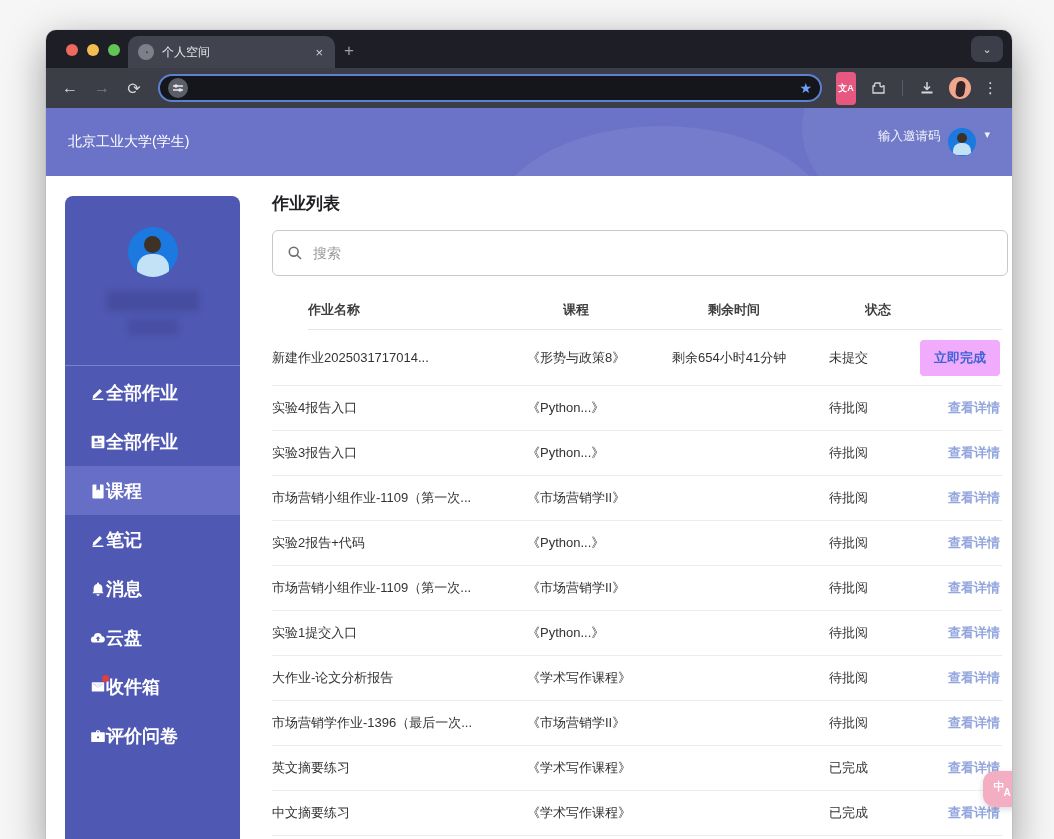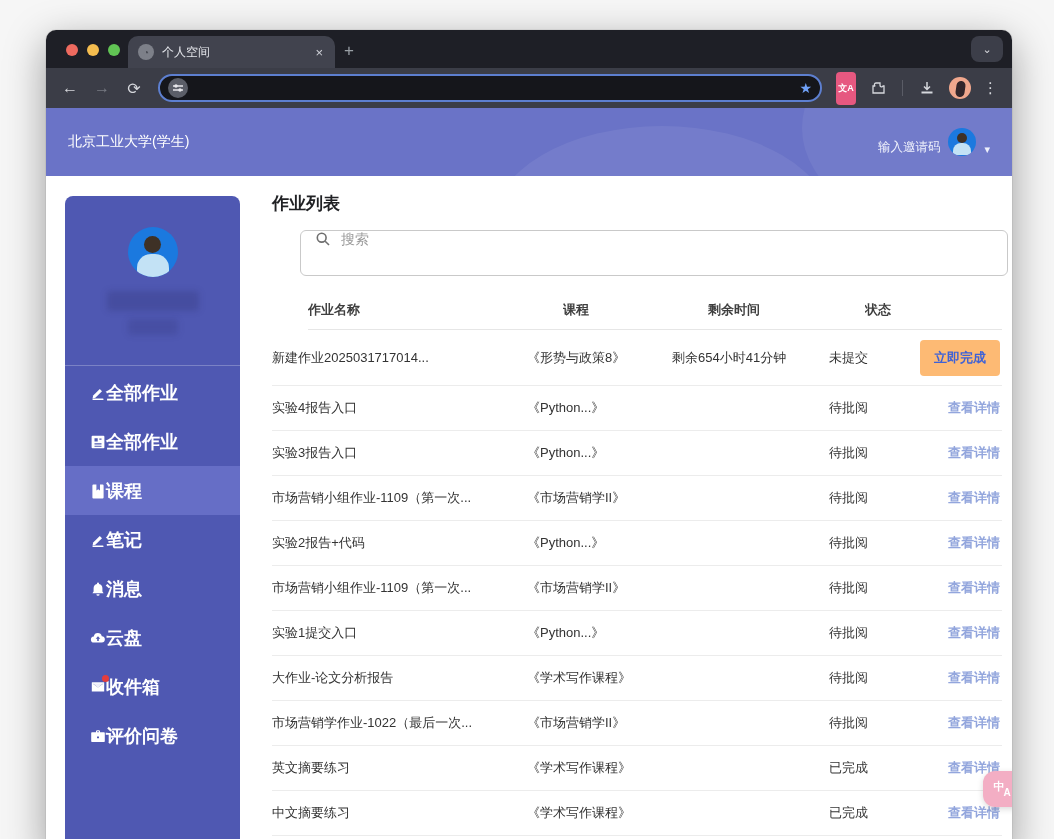--- a/index.html
+++ b/index.html
@@ -67,21 +67,21 @@
   .page { position:relative; height:calc(100% - 78px); background:#fff; }
   .appbar {
     height:68px; background:#6a73c7; position:relative; overflow:hidden;
     display:flex; align-items:center; padding:0 22px; color:#fff;
   }
   .appbar .deco1 { position:absolute; right:180px; top:18px; width:340px; height:200px;
     border-radius:50%; background:rgba(255,255,255,.07); }
   .appbar .deco2 { position:absolute; right:-120px; top:-90px; width:330px; height:220px;
     border-radius:50%; background:rgba(255,255,255,.06); }
   .app-title { font-size:14px; font-weight:normal; z-index:1; }
-  .appbar-right { margin-left:auto; display:flex; align-items:flex-end; gap:8px; z-index:1; }
+  .appbar-right { margin-left:auto; display:flex; align-items:flex-start; gap:8px; z-index:1; }
   .invite { font-size:12.5px; color:#f0f2fc; }
   .user-avatar { width:28px; height:28px; border-radius:50%; background:#1b79df; position:relative; overflow:hidden; }
   .user-avatar::before { content:""; position:absolute; left:9px; top:5px; width:10px; height:10px;
     border-radius:50%; background:#3e3126; }
   .user-avatar::after { content:""; position:absolute; left:5px; top:15px; width:18px; height:12px;
     border-radius:8px 8px 0 0; background:#c3e2f5; }
   .appbar-chevron { font-size:11px; color:#eef0fb; }
 
   
   .sidebar {
@@ -105,35 +105,35 @@
   .side-item.active { background:#666ec6; }
   .side-icon { width:17px; height:17px; display:flex; align-items:center; justify-content:center; position:relative; }
   .side-icon svg { width:16px; height:16px; fill:#fff; }
   .side-badge { position:absolute; right:-3px; top:-3px; width:7px; height:7px; border-radius:50%; background:#e53d3d; }
 
   
   .main { position:absolute; left:226px; top:84px; right:0; bottom:0; padding-right:10px; }
   .page-title { font-size:17px; font-weight:bold; color:#202124; }
   .searchbox {
     margin-top:15px; margin-right:-6px; height:46px; border:1px solid #c9c9c9; border-radius:6px;
-    display:flex; align-items:flex-start; padding:0 14px; gap:10px;margin-left:28px;
+    display:flex; align-items:center; padding:0 14px; gap:10px;
   }
   .searchbox input { border:none; outline:none; flex:1; font-size:14px; color:#333;
     font-family:inherit; background:transparent; }
   .searchbox input::placeholder { color:#9b9b9b; }
 
   .table { margin-top:14px; }
   .trow { display:grid; grid-template-columns:255px 145px 157px 81px 1fr;
     align-items:center; min-height:45px; border-bottom:1px solid #ececec; font-size:13px; color:#333; }
   .trow.thead { border-bottom:1px solid #e6e6e6; min-height:40px; font-weight:bold; color:#3f3f3f;margin-left:36px; }
   .trow .cell { white-space:nowrap; overflow:hidden; text-overflow:ellipsis; padding-right:8px; }
   .cell.action { text-align:right; padding-right:2px; }
   .action a { color:#93a6dd; text-decoration:none; font-weight:bold; }
   .btn-complete {
-    display:inline-block; background:#fdba74; color:#3f62d6; border:none;
+    display:inline-block; background:#f0abfc; color:#3f62d6; border:none;
     font-size:13px; font-weight:bold; padding:9px 14px; border-radius:4px;
     font-family:inherit;
   }
   .trow.has-button { min-height:56px; }
 
   
   .float-translate {
     position:absolute; right:-9px; top:663px; width:38px; height:36px;
     background:#f3aec4; border-radius:12px 4px 4px 12px;
     color:#fff; display:flex; align-items:center; justify-content:center;
@@ -358,21 +358,21 @@
             <span class="cell action"><a href="#">查看详情</a></span>
           </div>
           <div class="trow">
             <span class="cell">大作业-论文分析报告</span>
             <span class="cell">《学术写作课程》</span>
             <span class="cell"></span>
             <span class="cell">待批阅</span>
             <span class="cell action"><a href="#">查看详情</a></span>
           </div>
           <div class="trow">
-            <span class="cell">市场营销学作业-1022（最后一次...</span>
+            <span class="cell">市场营销学作业-1396（最后一次...</span>
             <span class="cell">《市场营销学II》</span>
             <span class="cell"></span>
             <span class="cell">待批阅</span>
             <span class="cell action"><a href="#">查看详情</a></span>
           </div>
           <div class="trow">
             <span class="cell">英文摘要练习</span>
             <span class="cell">《学术写作课程》</span>
             <span class="cell"></span>
             <span class="cell">已完成</span>

